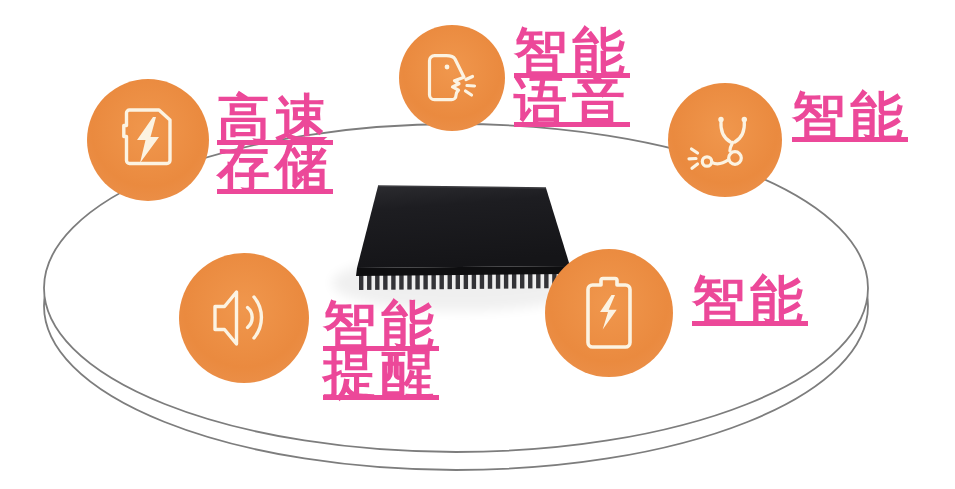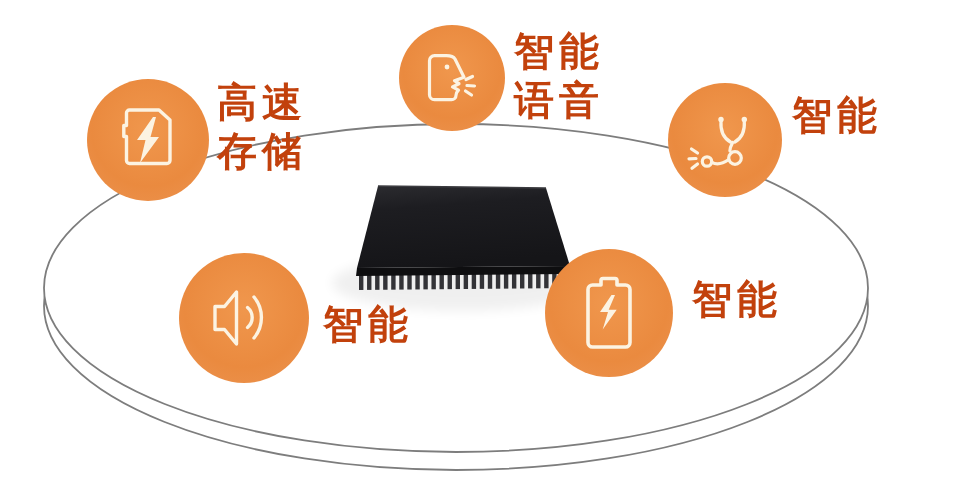--- a/index.html
+++ b/index.html
@@ -3,21 +3,21 @@
 <meta charset="utf-8">
 <style>
   html,body{margin:0;padding:0;background:#fff;}
   .canvas{position:relative;width:955px;height:489px;background:#ffffff;overflow:hidden;
           font-family:"DejaVu Sans","Liberation Sans",sans-serif;}
   .layer{position:absolute;left:0;top:0;}
   .bubble{position:absolute;border-radius:50%;
           background:radial-gradient(circle at 50% 42%, #f0974d 0%, #ea8a3f 60%, #ec9451 100%);
           display:flex;align-items:center;justify-content:center;}
   .bubble svg{display:block;}
-  .feature-label{position:absolute;color:#c2410c;font-weight:700;font-size:40px;line-height:49px;letter-spacing:5px;white-space:pre;}
+  .feature-label{position:absolute;color:#ec4899;font-weight:700;font-size:53px;line-height:49px;letter-spacing:5px;white-space:pre;text-decoration:underline;}
 </style>
 </head>
 <body>
 
 <div class="canvas">
 
   <svg class="layer" width="955" height="489">
     <ellipse cx="456" cy="306" rx="412" ry="164" fill="none" stroke="#7d7d7d" stroke-width="1.8"></ellipse>
     <ellipse cx="456" cy="288" rx="412" ry="164" fill="#ffffff" stroke="#7d7d7d" stroke-width="1.8"></ellipse>
   </svg>
@@ -104,19 +104,19 @@
     </svg>
   </div>
 
   <div class="bubble" style="left:545px;top:249px;width:128px;height:128px;">
     <svg width="50" height="74" viewBox="0 0 50 74" fill="none" stroke="#fcf3e2" stroke-width="3.6" stroke-linecap="round" stroke-linejoin="round">
       <path d="M19,2.5 h12 a2,2 0 0 1 2,2 V9 h8.5 a4.5,4.5 0 0 1 4.5,4.5 v53 a4.5,4.5 0 0 1 -4.5,4.5 h-33 a4.5,4.5 0 0 1 -4.5,-4.5 v-53 a4.5,4.5 0 0 1 4.5,-4.5 H17 V4.5 a2,2 0 0 1 2,-2 z"></path>
       <path d="M27.5,19 l-11.5,17 h8 l-5.3,17.5 l14,-19.7 h-8 l6.3,-14.8 z" fill="#fcf3e2" stroke="none"></path>
     </svg>
   </div>
 
-  <div class="feature-label" style="left:217px;top:78px;"><span>高速</span><br><span>存储</span></div>
+  <div class="feature-label" style="left:217px;top:94px;"><span>高速</span><br><span>存储</span></div>
   <div class="feature-label" style="left:514px;top:27px;"><span>智能</span><br><span>语音</span></div>
   <div class="feature-label" style="left:792px;top:91px;"><span>智能</span><br></div>
-  <div class="feature-label" style="left:323px;top:300px;"><span>智能</span><br></div>
+  <div class="feature-label" style="left:323px;top:300px;"><span>智能</span><br><span>提醒</span></div>
   <div class="feature-label" style="left:692px;top:275px;"><span>智能</span><br></div>
 
 </div>
 
 </body></html>

